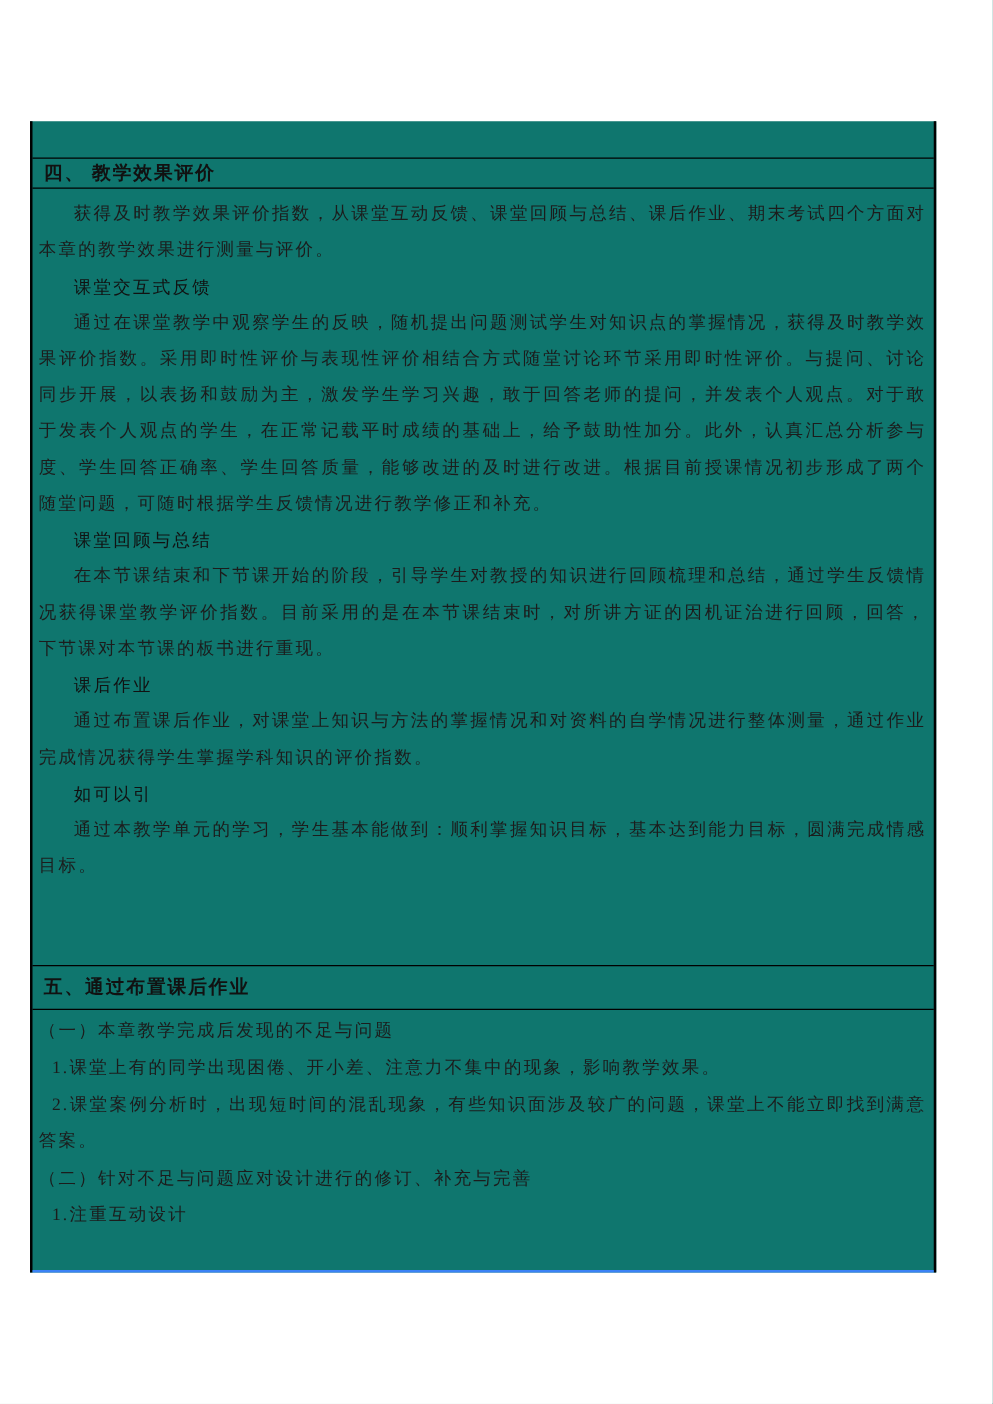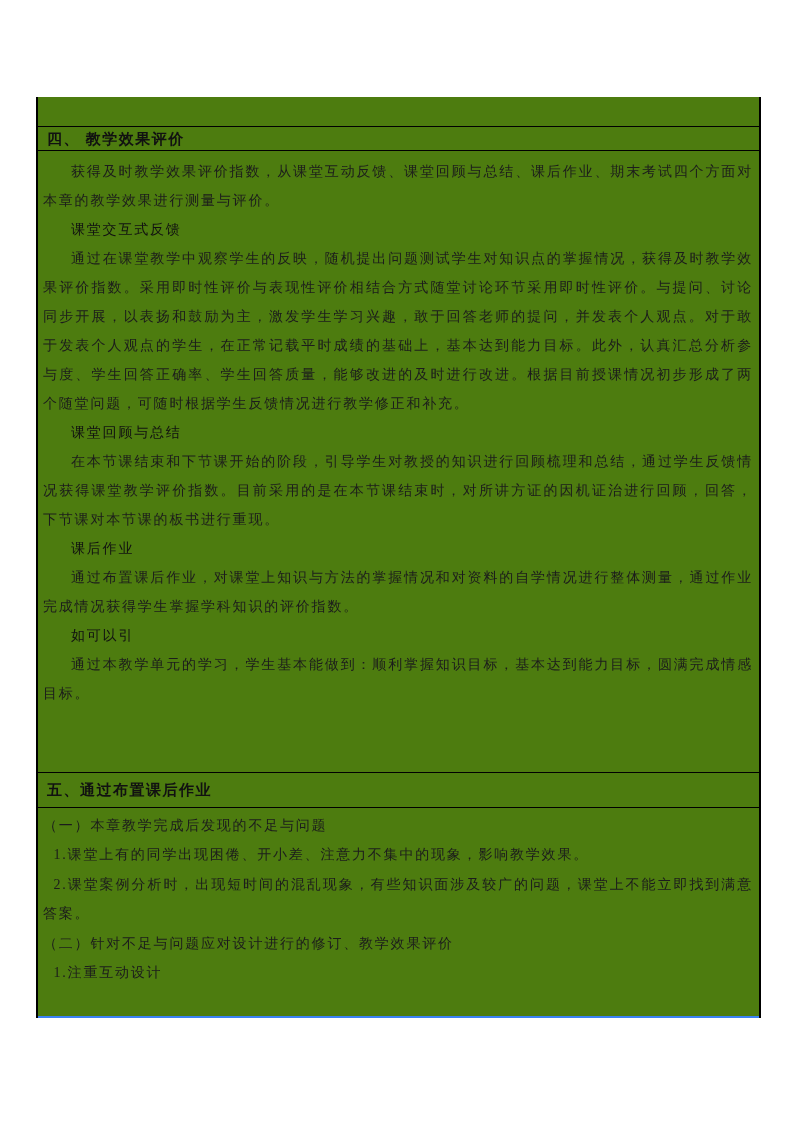--- a/index.html
+++ b/index.html
@@ -7,25 +7,25 @@
     width: 794px; height: 1123px;
     background: #ffffff;
     font-family: "Liberation Serif", "DejaVu Serif", serif;
     color: #1c1c1c;
     overflow: hidden;
   }
   .page { position: relative; width: 794px; height: 1123px; background: #fff; }
 
   .doc-table {
     position: absolute;
-    left: 36px; top: 97px;
+    left: 24px; top: 97px;
     width: 725px; height: 921px;
     border-left: 2px solid #000;
     border-right: 2px solid #000;
-    background: #4d7c0f;
+    background: #0f766e;
   }
   .row { border-bottom: 1px solid #000; overflow: hidden; }
 
   .row-empty  { height: 30px; }
 
   .row-header {
     font-family: "Liberation Sans", "DejaVu Sans", sans-serif;
     font-weight: bold;
     font-size: 15px;
     letter-spacing: 1.5px;
@@ -70,36 +70,36 @@
     <div class="row row-empty"></div>
 
     <div class="row row-header row-header4">
       <span>四、 教学效果评价</span>
     </div>
 
     <div class="row cell cell4">
 
     <p class="para-body">获得及时教学效果评价指数，从课堂互动反馈、课堂回顾与总结、课后作业、期末考试四个方面对本章的教学效果进行测量与评价。</p>
         <p class="para-subhead">课堂交互式反馈</p>
-        <p class="para-body">通过在课堂教学中观察学生的反映，随机提出问题测试学生对知识点的掌握情况，获得及时教学效果评价指数。采用即时性评价与表现性评价相结合方式随堂讨论环节采用即时性评价。与提问、讨论同步开展，以表扬和鼓励为主，激发学生学习兴趣，敢于回答老师的提问，并发表个人观点。对于敢于发表个人观点的学生，在正常记载平时成绩的基础上，基本达到能力目标。此外，认真汇总分析参与度、学生回答正确率、学生回答质量，能够改进的及时进行改进。根据目前授课情况初步形成了两个随堂问题，可随时根据学生反馈情况进行教学修正和补充。</p>
+        <p class="para-body">通过在课堂教学中观察学生的反映，随机提出问题测试学生对知识点的掌握情况，获得及时教学效果评价指数。采用即时性评价与表现性评价相结合方式随堂讨论环节采用即时性评价。与提问、讨论同步开展，以表扬和鼓励为主，激发学生学习兴趣，敢于回答老师的提问，并发表个人观点。对于敢于发表个人观点的学生，在正常记载平时成绩的基础上，给予鼓助性加分。此外，认真汇总分析参与度、学生回答正确率、学生回答质量，能够改进的及时进行改进。根据目前授课情况初步形成了两个随堂问题，可随时根据学生反馈情况进行教学修正和补充。</p>
         <p class="para-subhead">课堂回顾与总结</p>
         <p class="para-body">在本节课结束和下节课开始的阶段，引导学生对教授的知识进行回顾梳理和总结，通过学生反馈情况获得课堂教学评价指数。目前采用的是在本节课结束时，对所讲方证的因机证治进行回顾，回答，下节课对本节课的板书进行重现。</p>
         <p class="para-subhead">课后作业</p>
         <p class="para-body">通过布置课后作业，对课堂上知识与方法的掌握情况和对资料的自学情况进行整体测量，通过作业完成情况获得学生掌握学科知识的评价指数。</p>
         <p class="para-subhead">如可以引</p>
         <p class="para-body">通过本教学单元的学习，学生基本能做到：顺利掌握知识目标，基本达到能力目标，圆满完成情感目标。</p>
       </div>
 
     <div class="row row-header row-header5">
       <span>五、通过布置课后作业</span>
     </div>
 
     <div class="row cell cell5">
 
     <p class="para-plain">（一）本章教学完成后发现的不足与问题</p>
         <p class="para-numbered">1.课堂上有的同学出现困倦、开小差、注意力不集中的现象，影响教学效果。</p>
         <p class="para-numbered">2.课堂案例分析时，出现短时间的混乱现象，有些知识面涉及较广的问题，课堂上不能立即找到满意答案。</p>
-        <p class="para-plain">（二）针对不足与问题应对设计进行的修订、教学效果评价</p>
+        <p class="para-plain">（二）针对不足与问题应对设计进行的修订、补充与完善</p>
         <p class="para-numbered">1.注重互动设计</p>
       </div>
 
   </div>
 </div>
 
 </body></html>

